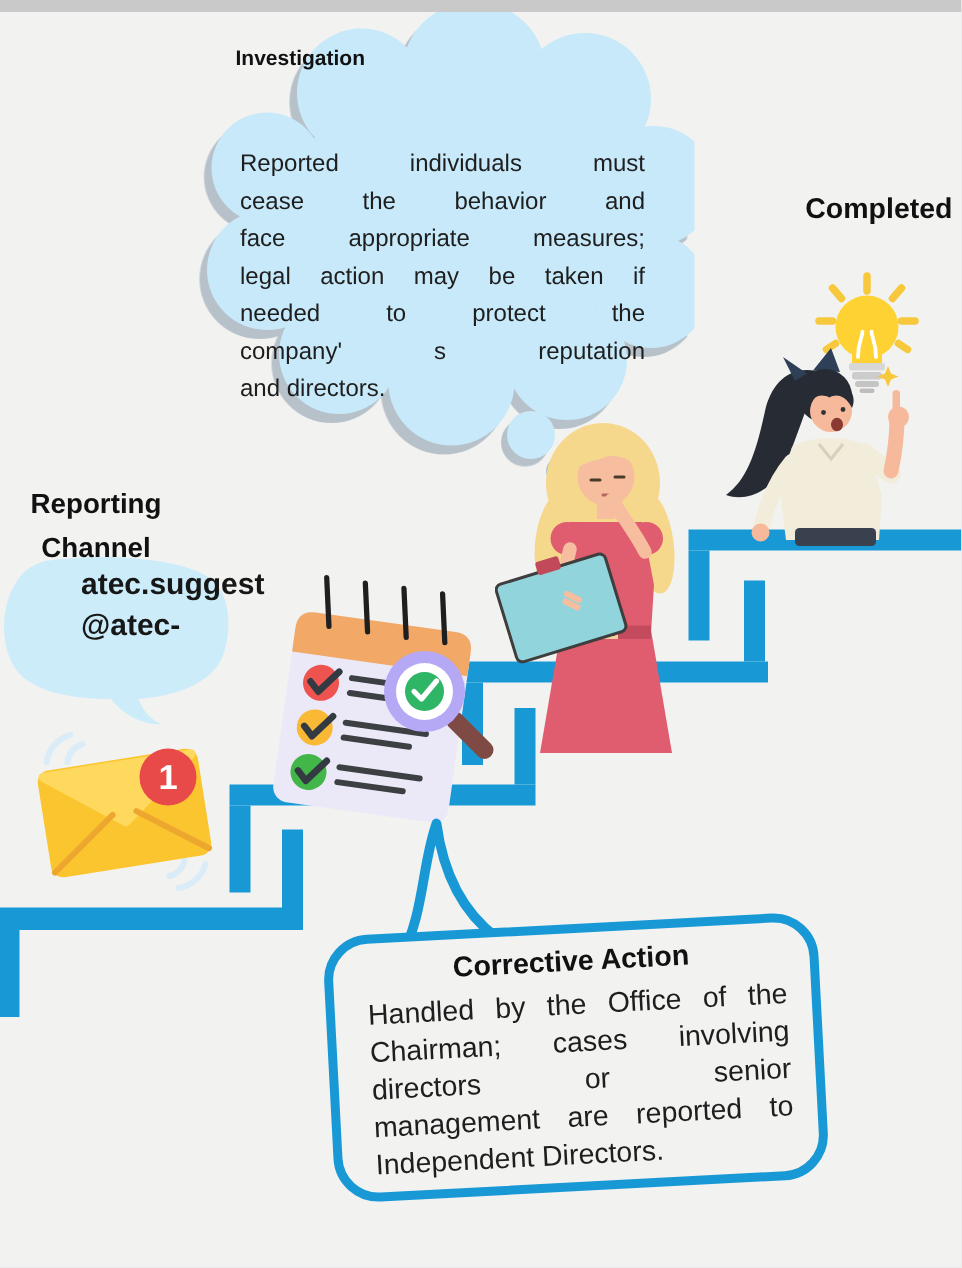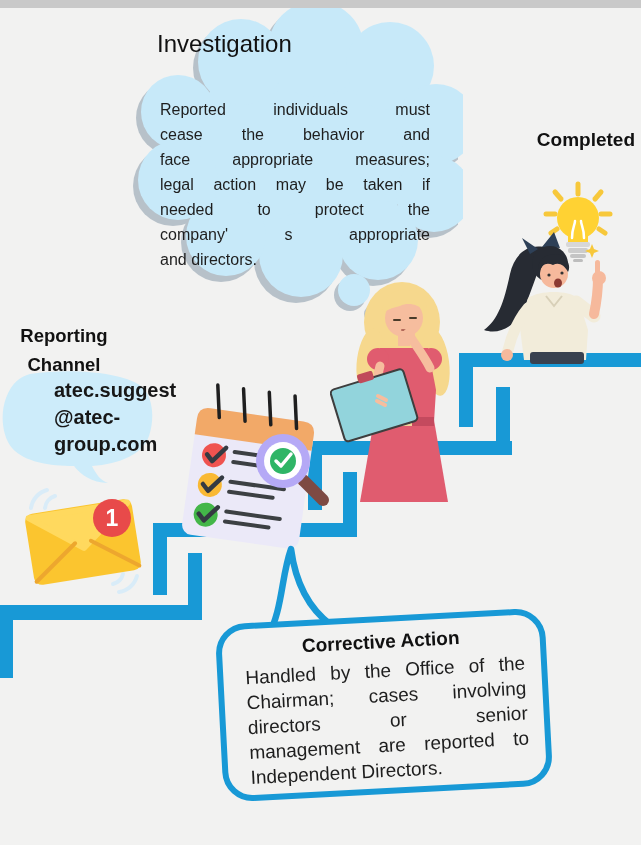--- a/index.html
+++ b/index.html
@@ -23,21 +23,21 @@
   .t3 { left:308px; top:441px; width:204px; height:14px; }
   .r3 { left:308px; top:455px; width:14px; height:55px; }
   .s3 { left:496px; top:387px; width:14px; height:54px; }
   .t4 { left:459px; top:353px; width:182px; height:14px; }
   .r4 { left:459px; top:367px; width:14px; height:60px; }
 
   
   .cloud-svg { left:138px; top:8px; z-index:1;
     filter:drop-shadow(-5px 6px 0 #b7c1c9); }
   .cloud-title { left:157px; top:30px; width:200px; z-index:6;
-    font-size:24px; font-weight:400; color:#111; }
+    font-size:14px; font-weight:700; color:#111; }
   .cloud-body { left:160px; top:49px; width:270px; z-index:6;
     font-size:16px; line-height:25px;margin-top:48px; }
   .jline { text-align:justify; text-align-last:justify; }
   .jlast { text-align:left; }
 
   .dots-svg { left:332px; top:268px; z-index:2;
     filter:drop-shadow(-4px 5px 0 #b7c1c9); }
 
   
   .completed-label { left:470px; top:128px; width:165px; z-index:6;
@@ -105,21 +105,21 @@
       <circle cx="40" cy="104" r="37"></circle>
     </g>
   </svg>
   <div class="abs cloud-title">Investigation</div>
   <div class="abs cloud-body">
     <div class="jline">Reported individuals must</div>
     <div class="jline">cease the behavior and</div>
     <div class="jline">face appropriate measures;</div>
     <div class="jline">legal action may be taken if</div>
     <div class="jline">needed to protect the</div>
-    <div class="jline">company' s appropriate</div>
+    <div class="jline">company' s reputation</div>
     <div class="jlast">and directors.</div>
   </div>
 
   <svg class="abs dots-svg" width="62" height="58" viewBox="0 0 62 58">
     <circle cx="22" cy="22" r="16" fill="#c7e9f9"></circle>
     <circle cx="45" cy="41" r="9" fill="#c7e9f9"></circle>
   </svg>
 
   <div class="abs completed-label">
     <div>Completed</div>
@@ -198,21 +198,20 @@
     <div>Reporting</div>
     <div>Channel</div>
   </div>
 
   <svg class="abs blob-svg" width="156" height="114" viewBox="0 0 156 114">
     <path d="M30,4 C70,-2 122,2 141,16 C153,26 155,48 149,66 C143,84 120,94 92,96 C96,104 100,110 108,113 C92,113 80,104 74,96 C50,96 24,92 12,78 C2,66 0,44 6,28 C12,12 20,7 30,4 Z" fill="#cdecfa"></path>
   </svg>
   <div class="abs email-text">
     <div>atec.suggest</div>
     <div>@atec-</div>
-    <div>group.com</div>
   </div>
 
   <svg class="abs envelope-svg" width="140" height="122" viewBox="0 0 140 122">
     <g stroke="#d9ecf8" stroke-width="4" fill="none" stroke-linecap="round">
       <path d="M32,8 A22,22 0 0 0 16,26"></path>
       <path d="M40,14 A14,14 0 0 0 30,26"></path>
       <path d="M104,110 A22,22 0 0 0 122,94"></path>
       <path d="M98,102 A14,14 0 0 0 108,92"></path>
     </g>
     <g transform="rotate(-9 68 60)">

